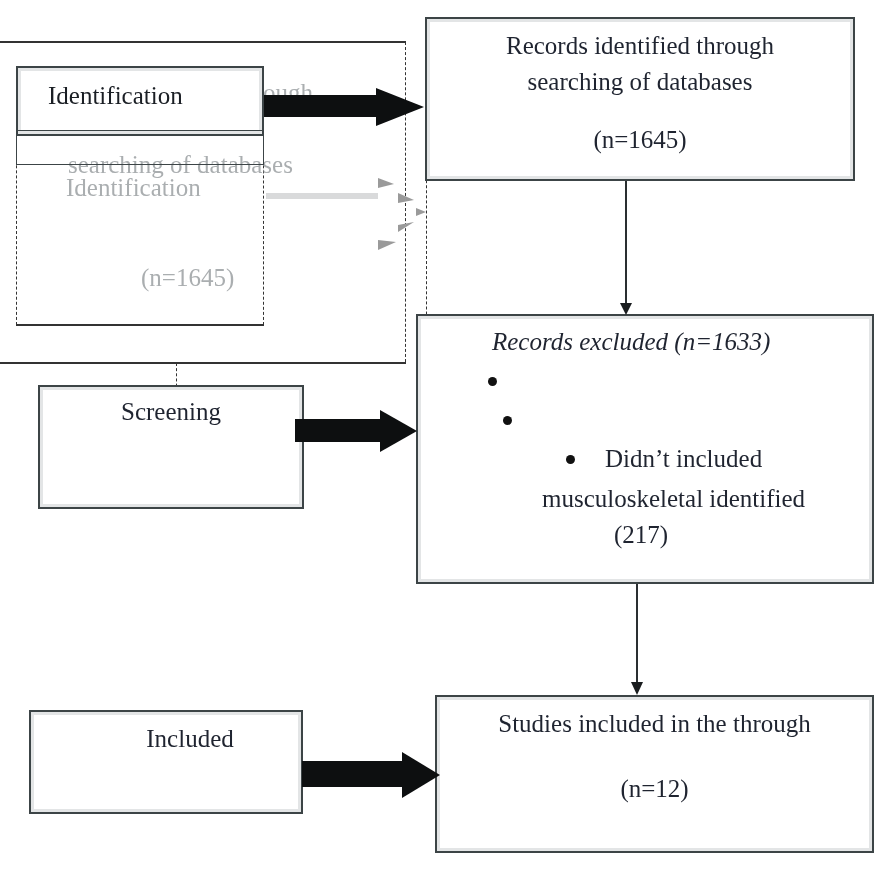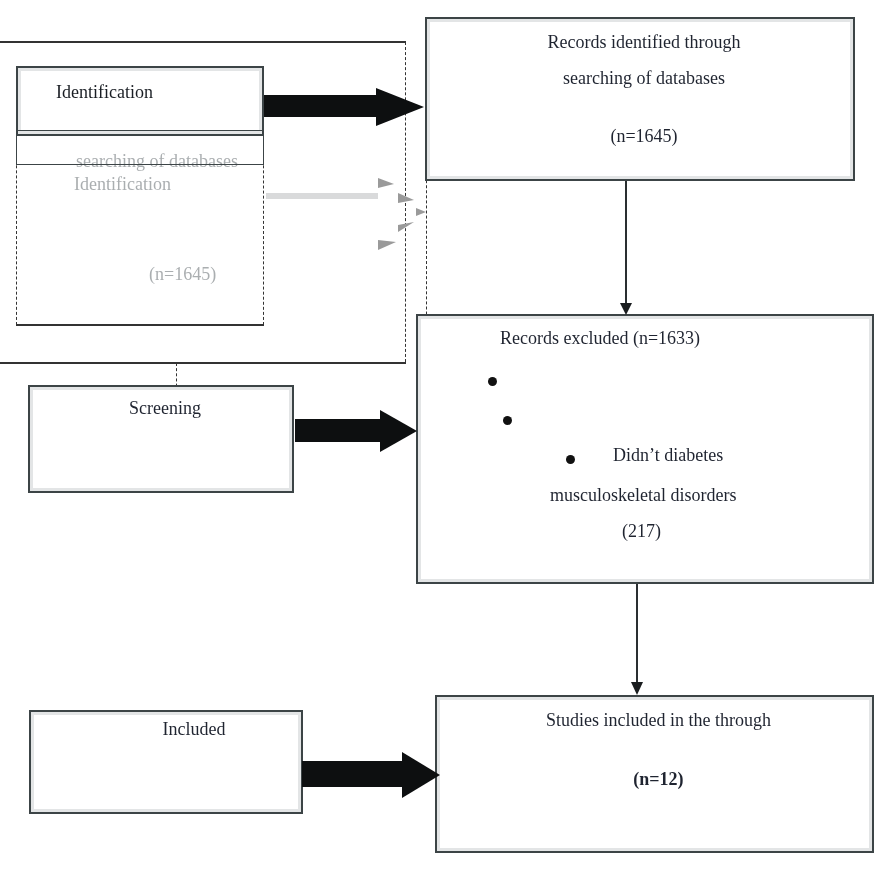--- a/index.html
+++ b/index.html
@@ -1,21 +1,21 @@
 <!DOCTYPE html>
 <html><head>
 <meta charset="utf-8">
 <style>
   html, body { margin: 0; padding: 0; background: #ffffff; }
   body { width: 893px; height: 874px; position: relative; overflow: hidden;
          font-family: "Liberation Serif", "DejaVu Serif", serif; color: #1f2430; }
   .abs { position: absolute; }
   .box { position: absolute; box-sizing: border-box; border: 2px solid #3c4446;
          background: #ffffff; box-shadow: 0 0 0 3px #e3e5e6 inset; }
-  .txt { position: absolute; font-size: 18px; line-height: 1; white-space: nowrap; margin-left: 8px; }
+  .txt { position: absolute; font-size: 25px; line-height: 1; white-space: nowrap; }
   .center { text-align: center; left: 0; right: 0; }
   .ghost { color: #8e9396; opacity: 0.75; }
   .dash-v { position: absolute; width: 0; border-left: 1.5px dashed #333; }
   .thin-line { position: absolute; background: #333; }
   .bullet { position: absolute; width: 9px; height: 9px; border-radius: 50%; background: #111; }
   svg { position: absolute; overflow: visible; }
 </style>
 </head>
 <body>
 
@@ -48,50 +48,50 @@
     <polygon points="22,55 22,62 38,52" fill="#9a9a9a"></polygon>
     <polygon points="2,70 2,80 20,72" fill="#9a9a9a"></polygon>
   </svg>
 </div>
 
 <div class="box" style="left:16px;top:66px;width:248px;height:70px;">
   <div class="txt" style="left:30px;top:15px;color:#1a1e24;">Identification</div>
 </div>
 <div class="abs" style="left:16px;top:130px;width:248px;height:35px;border:1.5px solid #3c4446;border-top:1.5px solid #3c4446;box-sizing:border-box;background:transparent;"></div>
 
-<div class="box" style="left:28px;top:385px;width:266px;height:108px;">
+<div class="box" style="left:38px;top:385px;width:266px;height:124px;">
   <div class="txt center" style="top:12px;">Screening</div>
 </div>
 
 <div class="box" style="left:29px;top:710px;width:274px;height:104px;">
-  <div class="txt center" style="top:8px;padding-left:48px;">Included</div>
+  <div class="txt center" style="top:14px;padding-left:48px;">Included</div>
 </div>
 
 <div class="box" style="left:425px;top:17px;width:430px;height:164px;">
   <div class="txt center" style="top:14px;">Records identified through</div>
   <div class="txt center" style="top:50px;">searching of databases</div>
   <div class="txt center" style="top:108px;">(n=1645)</div>
 </div>
 
 <div class="box" style="left:416px;top:314px;width:458px;height:270px;">
-  <div class="txt" style="left:74px;top:13px;">Records excluded (n=1633)</div>
+  <div class="txt" style="left:74px;top:13px;font-style:italic;">Records excluded (n=1633)</div>
 
   <div class="bullet" style="left:70px;top:61px;"></div>
 
   <div class="bullet" style="left:85px;top:100px;"></div>
 
   <div class="bullet" style="left:148px;top:139px;"></div>
-  <div class="txt" style="left:187px;top:130px;">Didn’t diabetes</div>
-  <div class="txt" style="left:124px;top:170px;">musculoskeletal disorders</div>
+  <div class="txt" style="left:187px;top:130px;">Didn’t included</div>
+  <div class="txt" style="left:124px;top:170px;">musculoskeletal identified</div>
   <div class="txt" style="left:196px;top:206px;">(217)</div>
 </div>
 
 <div class="box" style="left:435px;top:695px;width:439px;height:158px;">
   <div class="txt center" style="top:14px;">Studies included in the through</div>
-  <div class="txt center" style="top:73px;font-weight:bold;">(n=12)</div>
+  <div class="txt center" style="top:79px;">(n=12)</div>
 </div>
 
 <svg style="left:0;top:0;" width="893" height="874">
 
   <g fill="#0d0f10">
     <rect x="264" y="95" width="114" height="22"></rect>
     <polygon points="376,88 376,126 424,107"></polygon>
   </g>
   <g fill="#0d0f10">
     <rect x="295" y="419" width="87" height="23"></rect>

